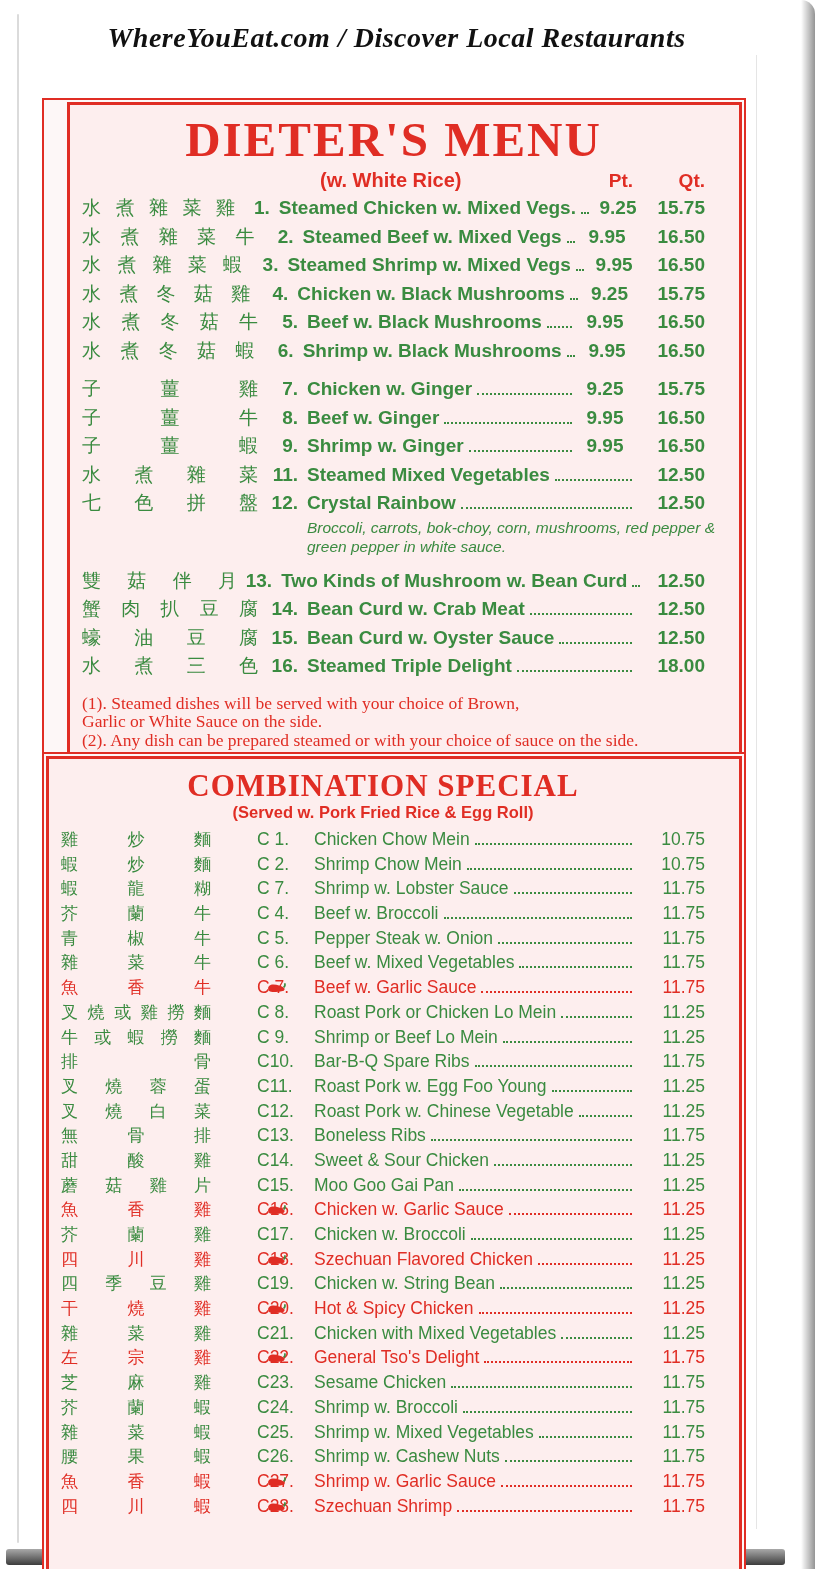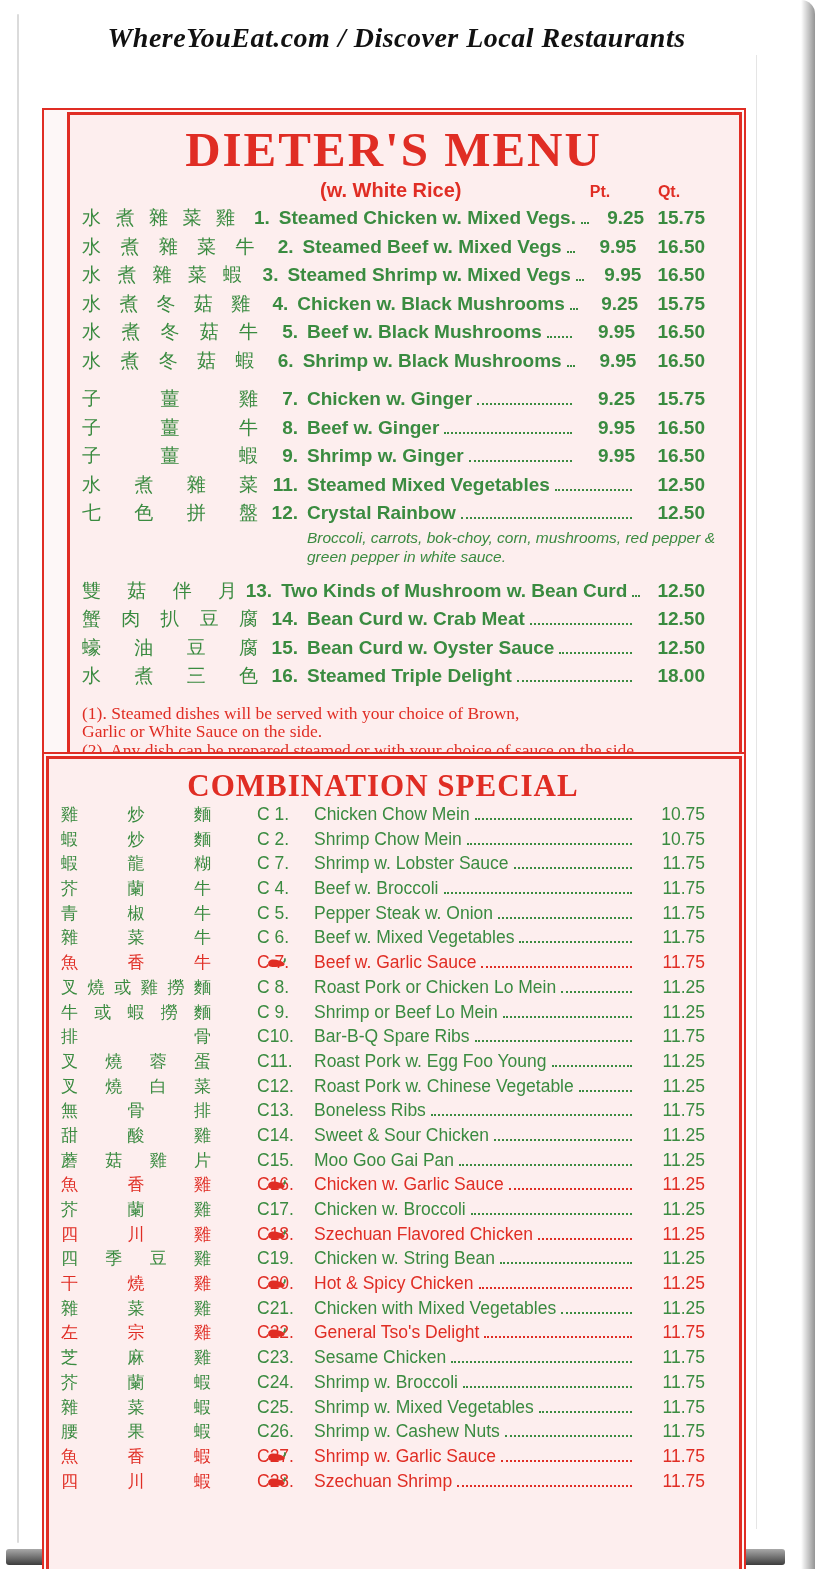--- a/index.html
+++ b/index.html
@@ -42,40 +42,40 @@
     border:2px solid var(--red);
     background:#fdf7f7;
     padding:2px;
   }
   .menu-box-inner{
     border:3px solid var(--red);
     background:var(--pink);
     width:100%;height:100%;
     padding:6px 34px 0 12px;
   }
-  #dieters-box{top:108px;height:762px;padding-left:23px;}
+  #dieters-box{top:98px;height:762px;padding-left:23px;}
   #combo-box{top:752px;height:873px;}
 
   .box-title{
     text-align:center;color:var(--red);
     font-family:"Liberation Serif", serif;
     font-weight:bold;
   }
   #dieters-box .box-title{font-size:49px;letter-spacing:2px;line-height:54px;margin-top:2px;}
   #combo-box .box-title{font-size:31px;letter-spacing:1px;line-height:34px;margin-top:4px;}
   .box-subtitle{
     color:var(--red);font-weight:bold;text-align:center;
   }
   #combo-box .box-subtitle{font-size:16.5px;line-height:18px;margin-bottom:7px;}
 
   
   .sub-row{display:flex;align-items:baseline;height:26px;margin-top:2px;}
   .sub-spacer{width:238px;}
   .sub-rice{color:var(--red);font-weight:bold;font-size:20px;}
-  .col-h{color:var(--red);font-weight:bold;font-size:16px;text-align:center;}
+  .col-h{color:var(--red);font-weight:bold;font-size:19px;text-align:right;}
   .col-h.pt{margin-left:auto;width:66px;}
   .col-h.qt{width:72px;}
 
   
   .row{display:flex;align-items:baseline;color:var(--green);}
   .s1 .row{height:28.5px;font-size:19px;font-weight:bold;}
   .s2 .row{height:24.7px;font-size:17.5px;}
   .row.red{color:var(--red);}
   .cn{display:flex;justify-content:space-between;
       font-family:"Liberation Serif","DejaVu Serif",serif;font-weight:normal;}
@@ -85,21 +85,21 @@
   .s1 .no{width:40px;font-weight:bold;}
   .s2 .no{width:56px;padding-left:46px;}
   .slot{width:0;display:inline-flex;align-items:center;position:relative;top:1px;}
   .s2 .slot{width:19px;}
   .slot svg{flex:0 0 auto;}
   .nm{white-space:nowrap;margin-left:28px;}
   .s1 .nm{margin-left:9px;}
   .dots{flex:1;border-bottom:2.4px dotted currentColor;margin:0 3px 4px 5px;min-width:8px;}
   .price{text-align:right;white-space:nowrap;font-weight:bold;}
   .s2 .price{font-weight:normal;}
-  .price.pt{width:60px;}
+  .price.pt{width:60px;text-align:center;}
   .price.qt{width:70px;}
 
   .desc{
     margin:-1px 0 12px 225px;
     width:430px;
     font-style:italic;font-size:15.5px;line-height:19px;
     color:var(--green);
   }
   .s1 .grp-gap{margin-top:10px;}
 
@@ -343,20 +343,21 @@
         <div class="note-line">(1). Steamed dishes will be served with your choice of Brown,</div>
         <div class="note-line">Garlic or White Sauce on the side.</div>
         <div class="note-line">(2). Any dish can be prepared steamed or with your choice of sauce on the side.</div>
       </div>
   </div>
 </div>
 
 <div class="menu-box" id="combo-box">
   <div class="menu-box-inner s2">
     <div class="box-title">COMBINATION SPECIAL</div>
+    <div class="box-subtitle">(Served w. Pork Fried Rice &amp; Egg Roll)</div>
     <div id="combo-rows">
         <div class="row">
           <span class="cn">
             <span>雞</span>
             <span>炒</span>
             <span>麵</span>
           </span>
           <span class="no">C 1.</span>
           <span class="slot"></span>
           <span class="nm">Chicken Chow Mein</span>

